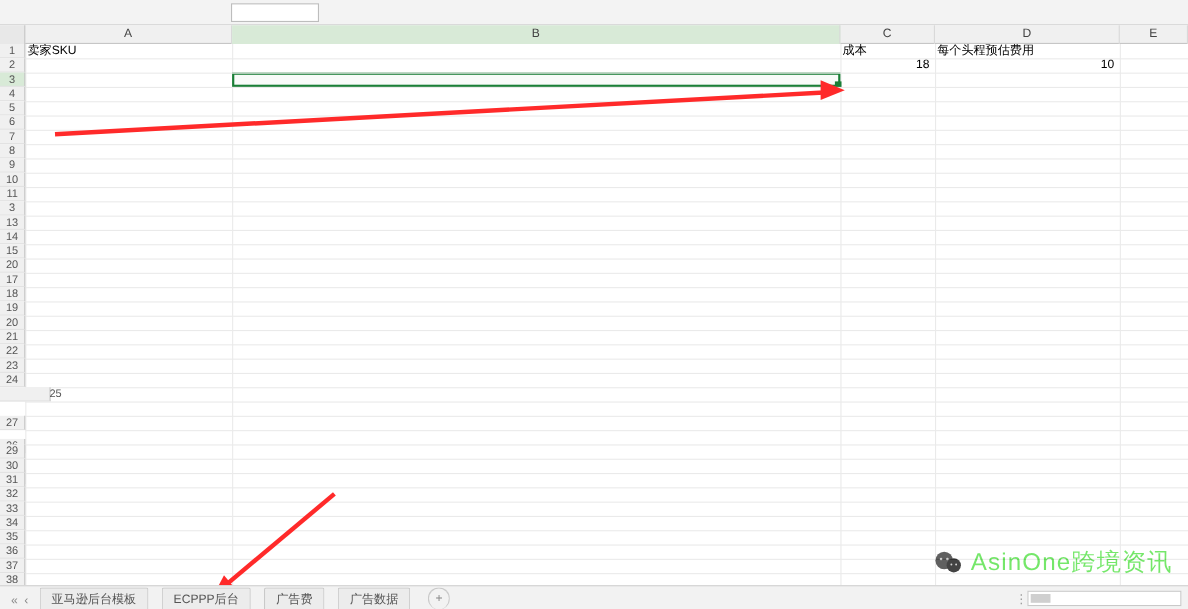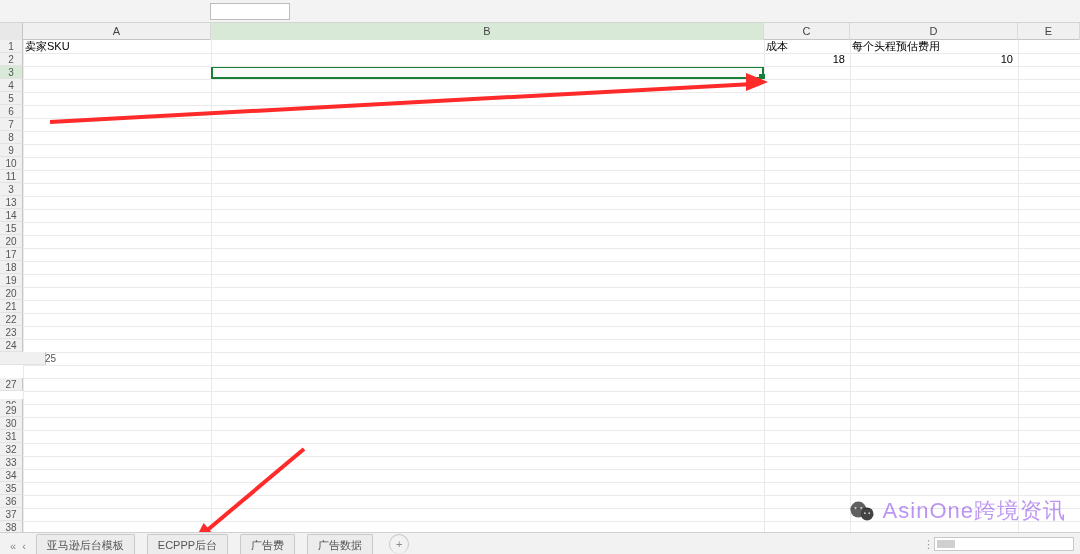--- a/index.html
+++ b/index.html
@@ -94,21 +94,21 @@
   .arrow-head {
     position: absolute; width: 0; height: 0;
     border-left: 22px solid #ff2a2a;
     border-top: 9px solid transparent;
     border-bottom: 9px solid transparent;
   }
 
   
   .watermark {
     position: absolute; right: 14px; bottom: 28px; display: flex; align-items: center;
-    color: #4d7c0f; text-shadow: 0 0 4px rgba(0,0,0,.6); font-size: 22px; font-weight: 400; letter-spacing: 1px;
+    color: #a21caf; text-shadow: 0 0 4px rgba(0,0,0,.6); font-size: 22px; font-weight: 400; letter-spacing: 1px;
     opacity: .85; mix-blend-mode: difference;
   }
   .watermark .wi { width: 26px; height: 22px; margin-right: 8px; }
   .watermark .wi svg { width: 26px; height: 22px; }
 </style>
 </head>
 <body>
 <div class="app">
 
 <div class="formula-strip">

